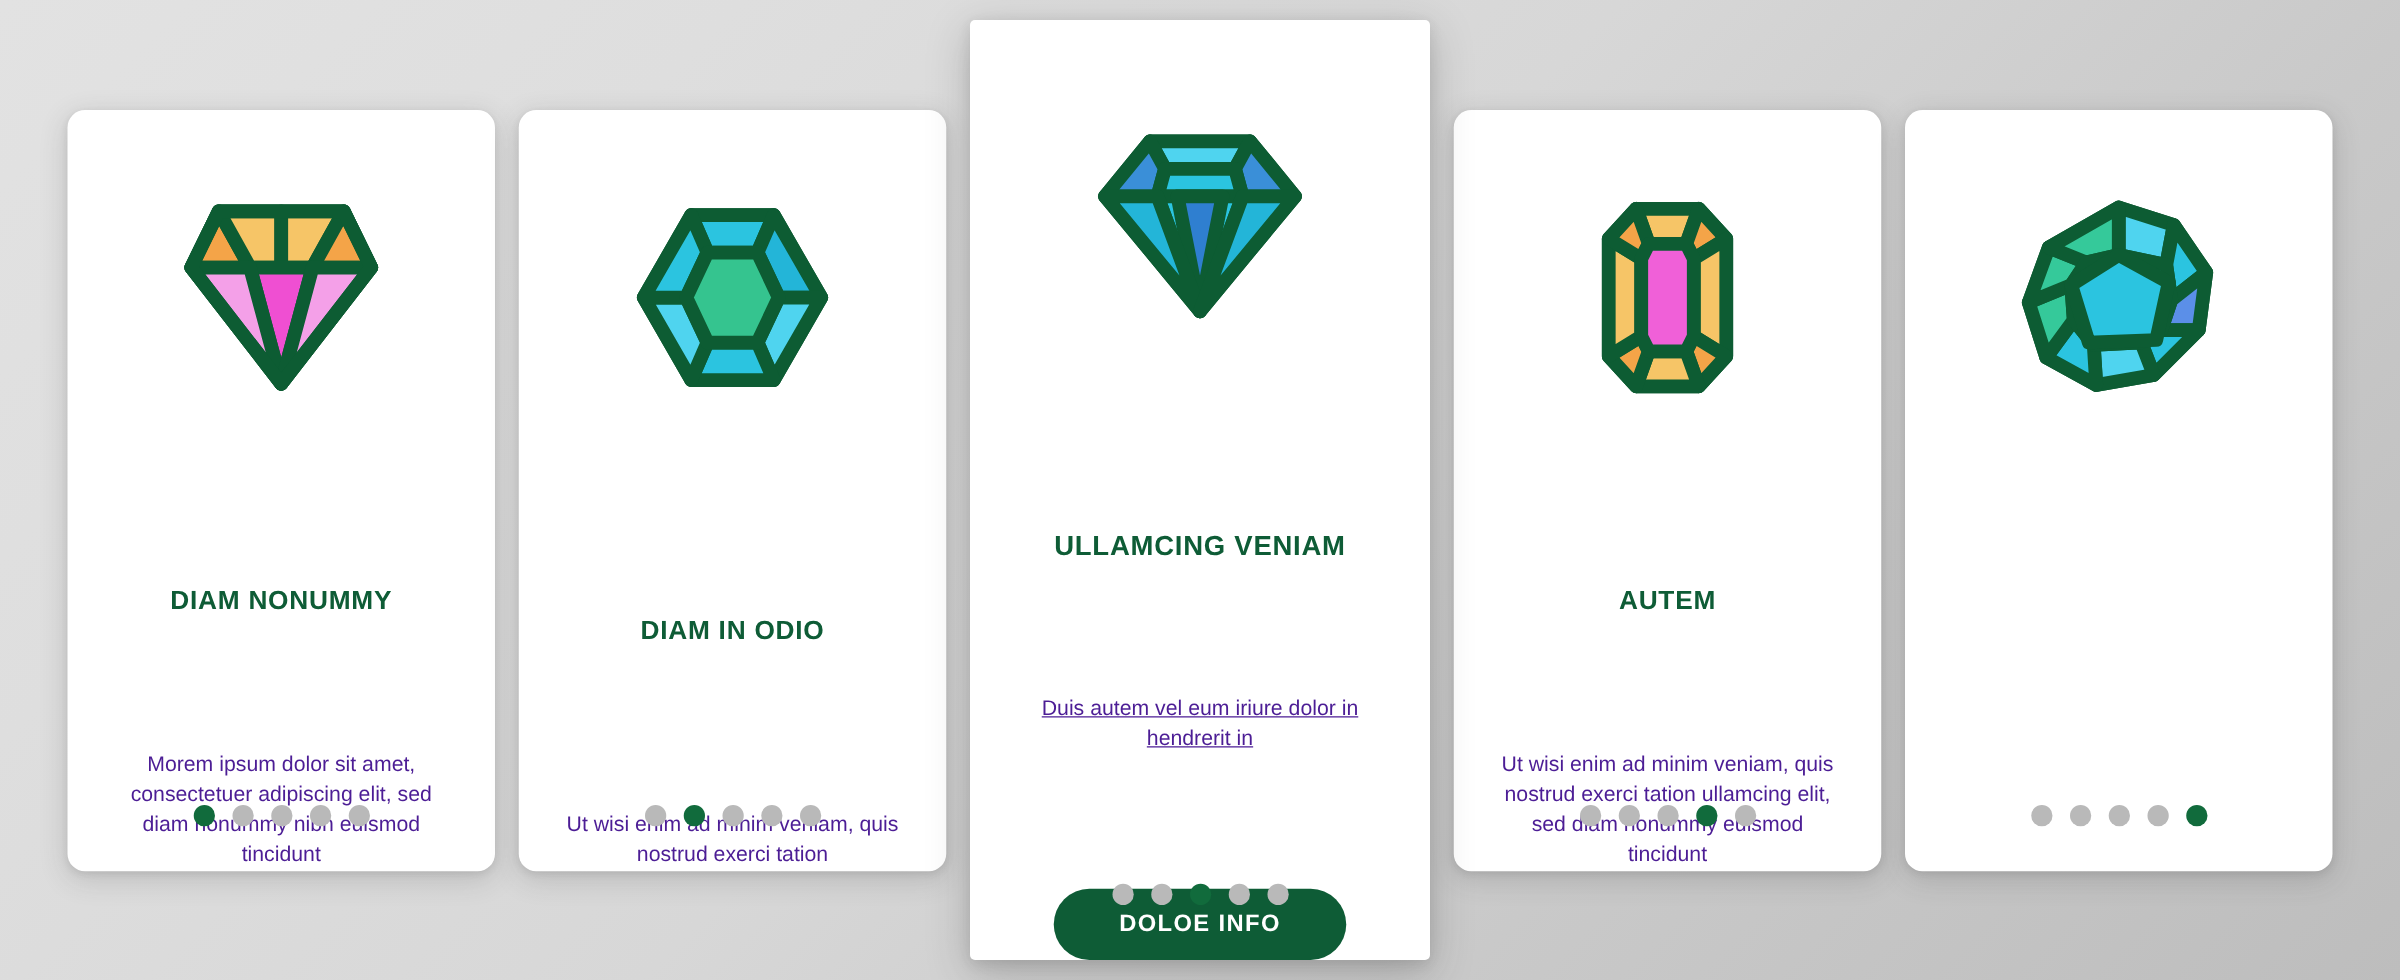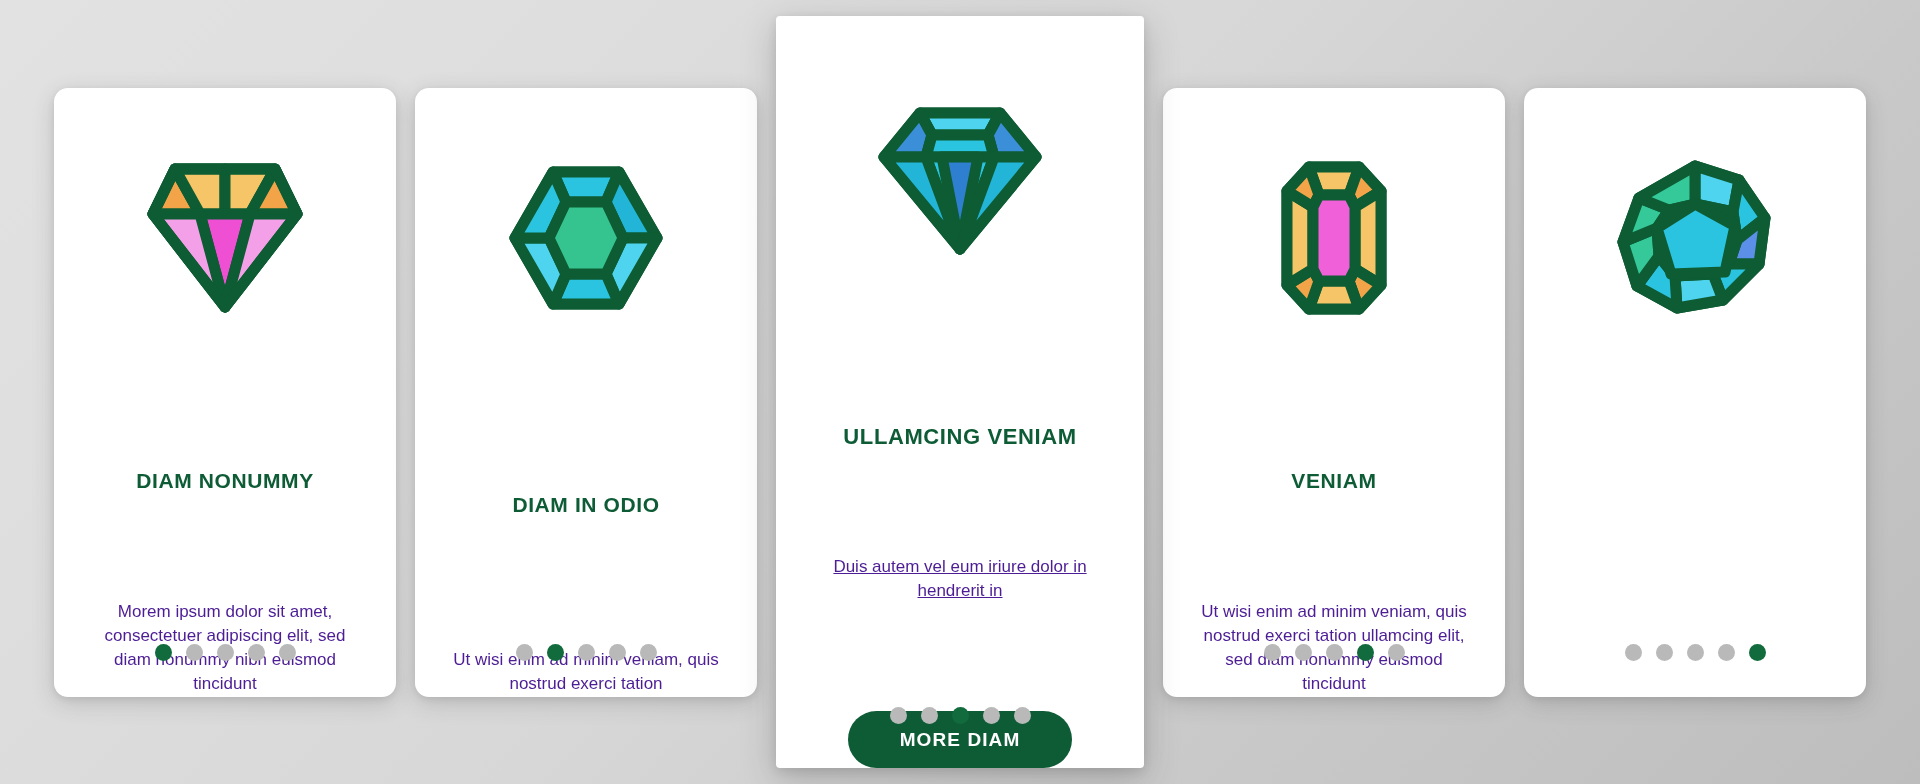--- a/index.html
+++ b/index.html
@@ -200,21 +200,21 @@
           <path d="M56 30 L112 30 L118 52 L50 52 Z" fill="#2bc4e0"></path>
           <path d="M50 52 L118 52 L84 144 Z" fill="#2bc4e0"></path>
           <path d="M66 52 L102 52 L84 144 Z" fill="#2f7fd0"></path>
           <path d="M8 52 L50 52 L84 144 Z" fill="#23b5d8"></path>
           <path d="M118 52 L160 52 L84 144 Z" fill="#23b5d8"></path>
         </g>
       </svg>
     </div>
     <div class="card-title">ULLAMCING VENIAM</div>
     <div class="card-desc">Duis autem vel eum iriure dolor in hendrerit in</div>
-    <button class="cta-button">MORE DIAM</button>
+    <button class="cta-button">DOLOE INFO</button>
     <div class="dots">
       <span class="dot"></span>
       <span class="dot"></span>
       <span class="dot active"></span>
       <span class="dot"></span>
       <span class="dot"></span>
     </div>
   </div>
 
   <div class="card">
@@ -227,21 +227,21 @@
           <path d="M102 32 L102 126 L76 110 L76 48 Z" fill="#f6c567"></path>
           <path d="M102 126 L80 150 L70 122 L76 110 Z" fill="#f4a448"></path>
           <path d="M80 150 L30 150 L40 122 L70 122 Z" fill="#f6c567"></path>
           <path d="M30 150 L8 126 L34 110 L40 122 Z" fill="#f4a448"></path>
           <path d="M8 126 L8 32 L34 48 L34 110 Z" fill="#f6c567"></path>
           <path d="M8 32 L30 8 L40 36 L34 48 Z" fill="#f4a448"></path>
           <path d="M40 36 L70 36 L76 48 L76 110 L70 122 L40 122 L34 110 L34 48 Z" fill="#f060d8"></path>
         </g>
       </svg>
     </div>
-    <div class="card-title">VENIAM</div>
+    <div class="card-title">AUTEM</div>
     <div class="card-desc">Ut wisi enim ad minim veniam, quis nostrud exerci tation ullamcing elit, sed diam nonummy euismod tincidunt</div>
     <div class="dots">
       <span class="dot"></span>
       <span class="dot"></span>
       <span class="dot"></span>
       <span class="dot active"></span>
       <span class="dot"></span>
     </div>
   </div>
 

